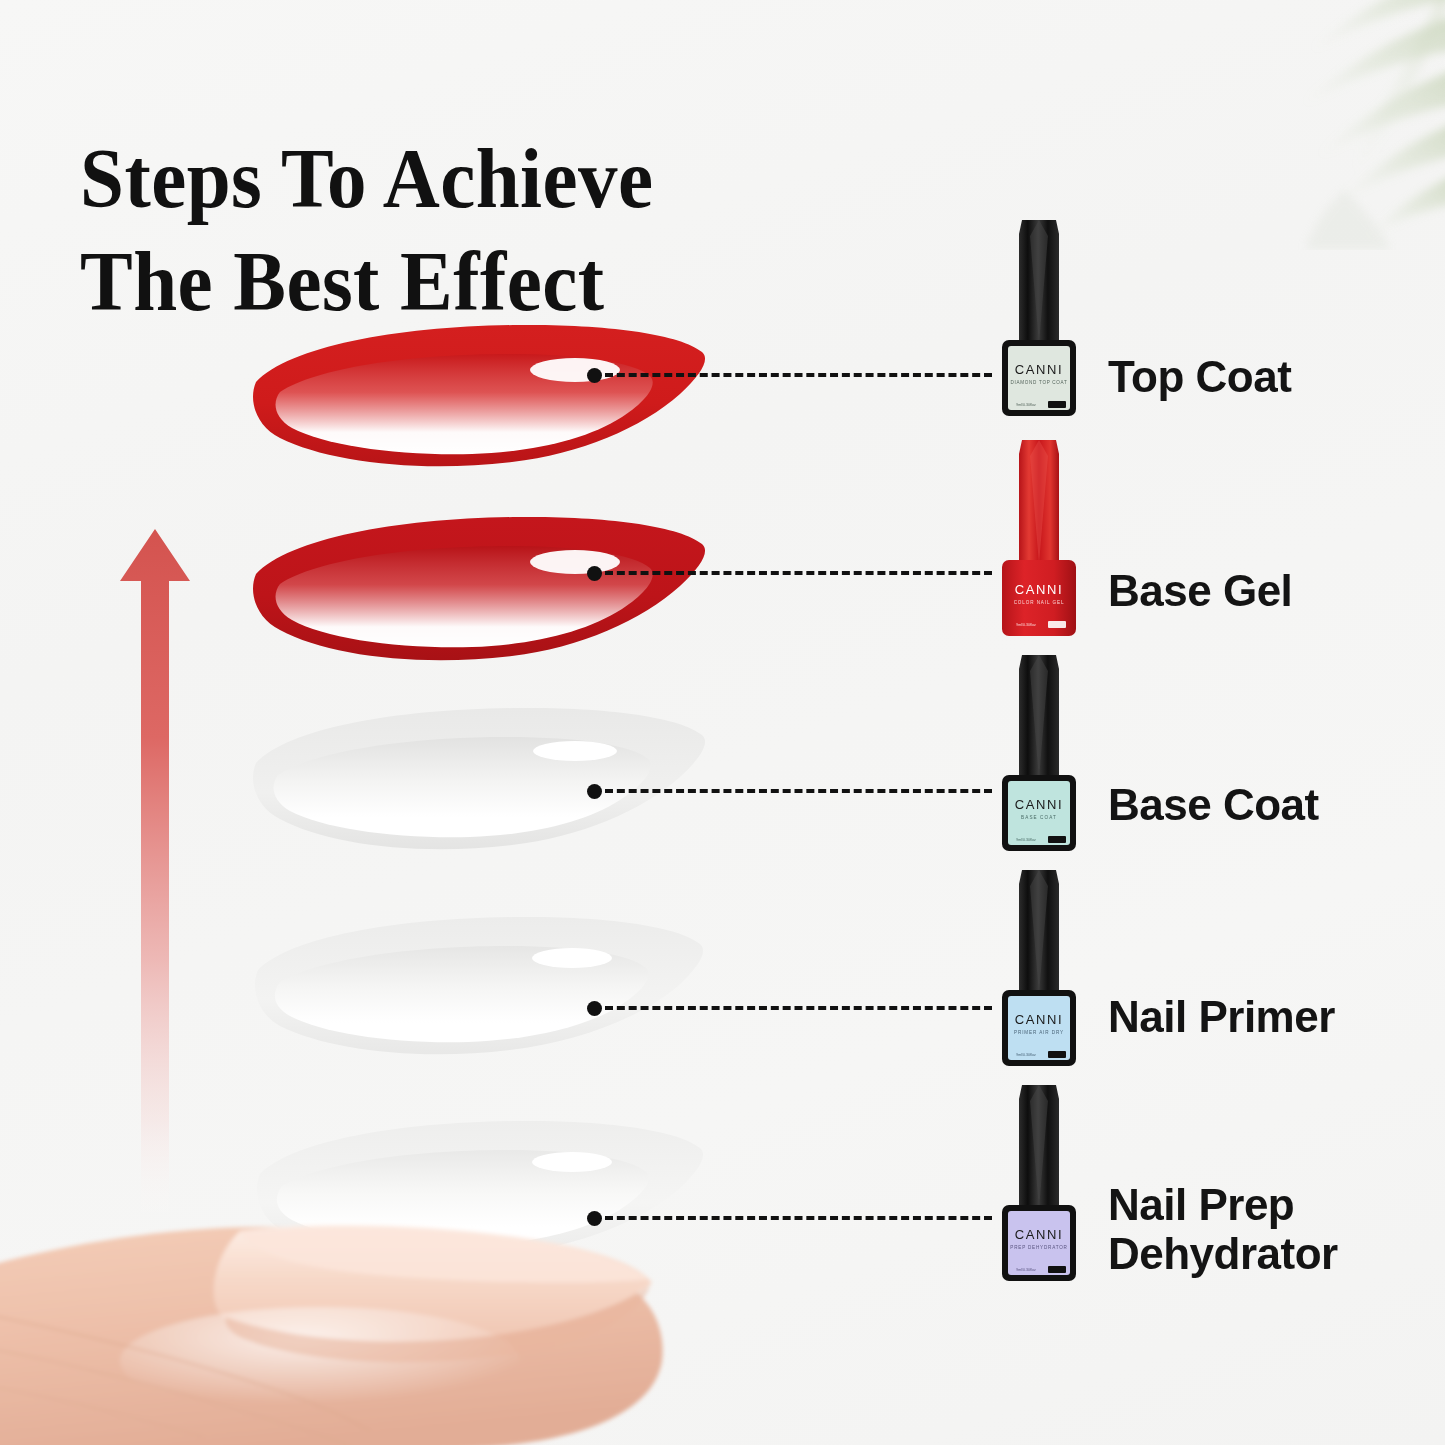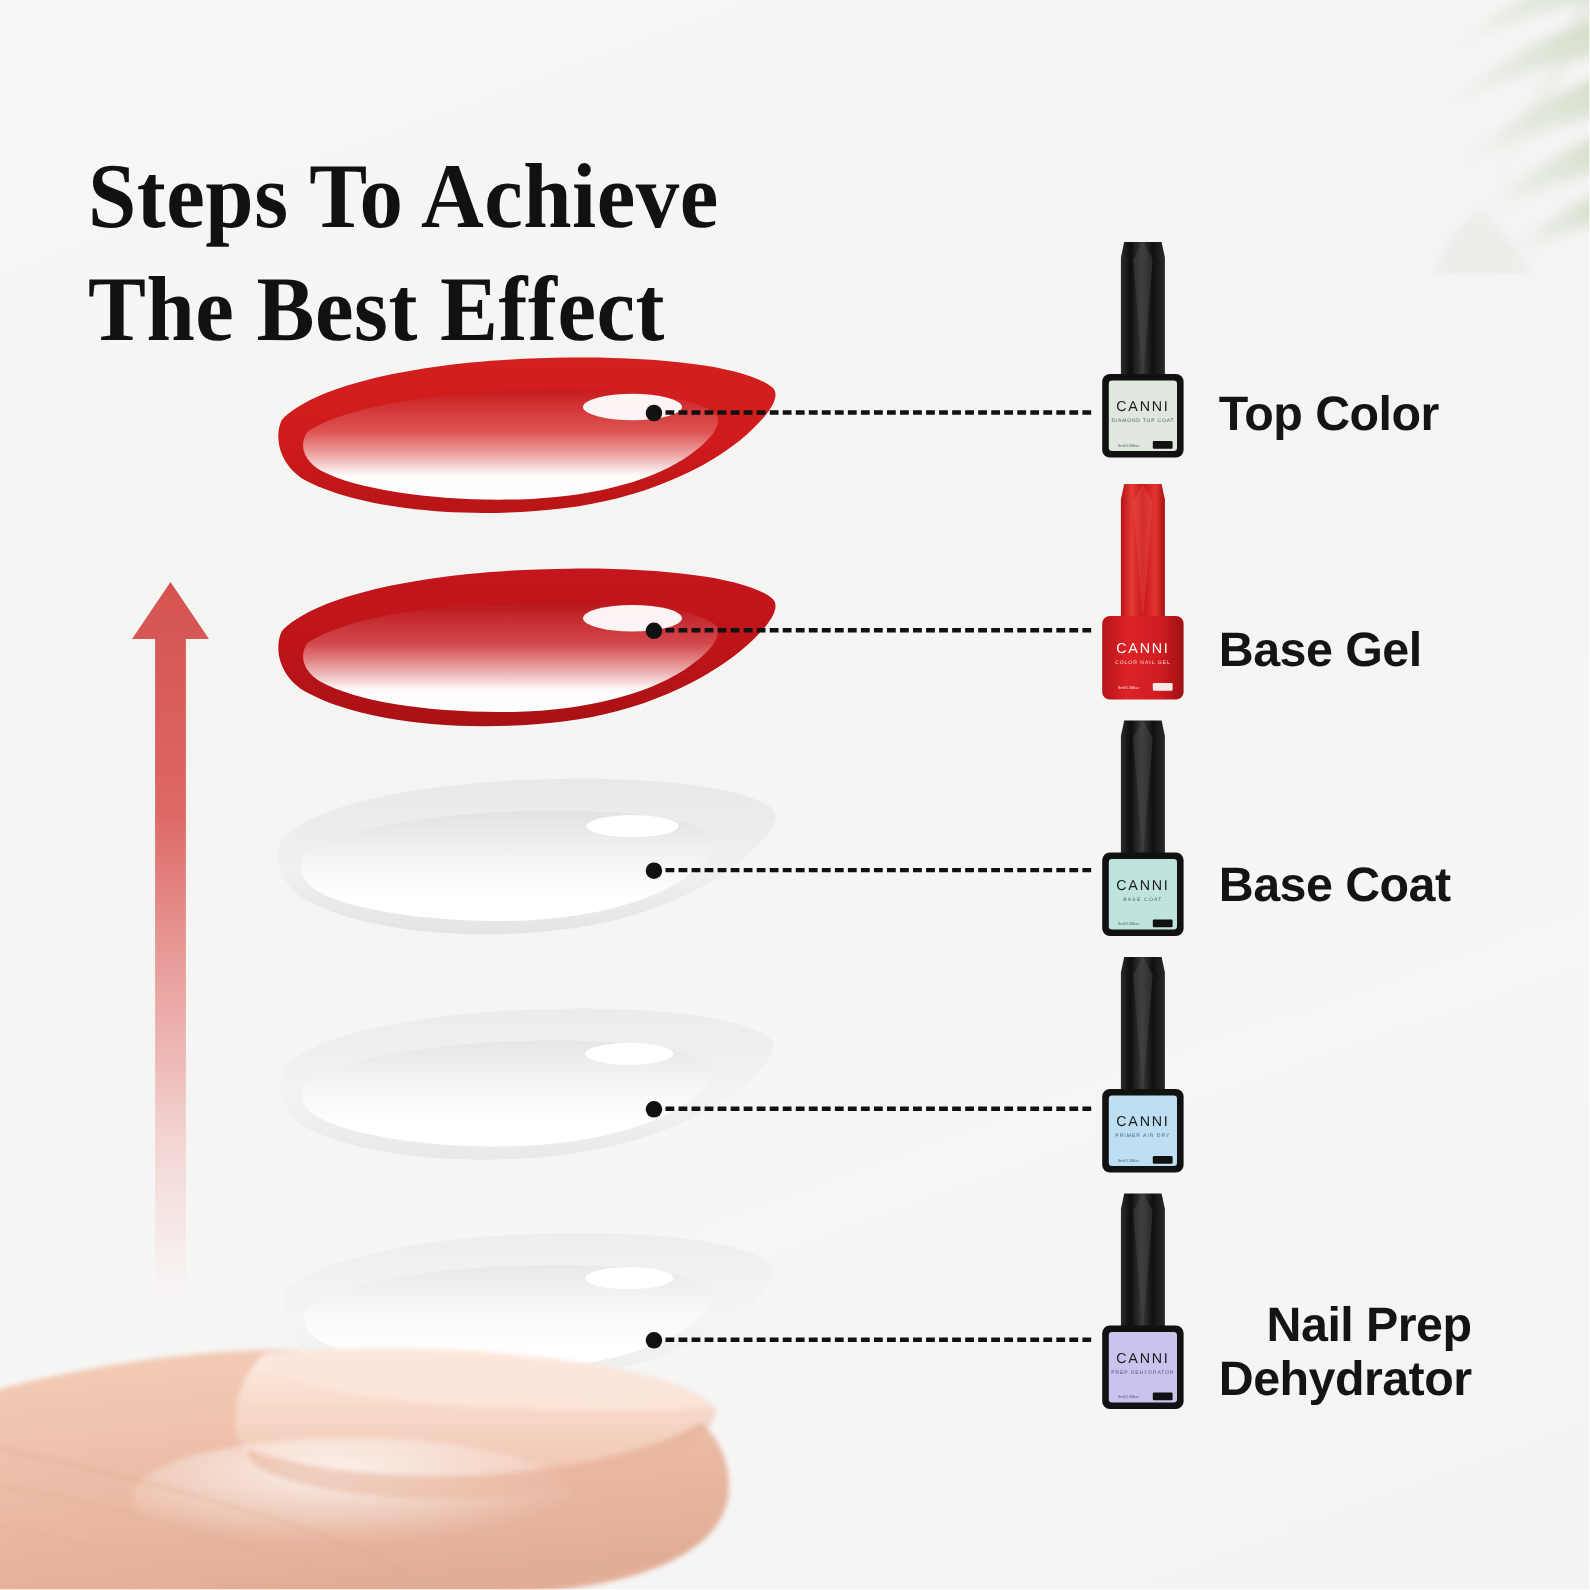--- a/index.html
+++ b/index.html
@@ -364,24 +364,25 @@
       <path d="M53 2 L62 18 L53 126 L44 18 Z" fill="#4a4a4a" opacity="0.45"></path>
       <rect x="16" y="122" width="74" height="76" rx="7" fill="#111111"></rect>
       <rect x="22" y="128" width="62" height="64" rx="3" fill="#c9c3ee"></rect>
       <text x="53" y="156" text-anchor="middle" font-family="Liberation Sans, sans-serif" font-size="13" letter-spacing="1.6" fill="#1a1a1a">CANNI</text>
       <text x="53" y="166" text-anchor="middle" font-family="Liberation Sans, sans-serif" font-size="4.6" letter-spacing="0.8" fill="#5a5580">PREP DEHYDRATOR</text>
       <text x="40" y="188" text-anchor="middle" font-family="Liberation Sans, sans-serif" font-size="3.6" fill="#5a5580">9ml/0.30floz</text>
       <rect x="62" y="183" width="18" height="7" rx="1" fill="#111111"></rect>
     </svg>
   </div>
 
-  <div class="step-label" style="left:1108px; top:352px;">Top Color</div>
+  <div class="step-label" style="left:1108px; top:352px;">Top Coat</div>
   <div class="step-label" style="left:1108px; top:566px;">Base Gel</div>
   <div class="step-label" style="left:1108px; top:780px;">Base Coat</div>
-  <div class="step-label" style="left:1108px; top:1180px;text-align:right;">Nail Prep
+  <div class="step-label" style="left:1108px; top:992px;">Nail Primer</div>
+  <div class="step-label" style="left:1108px; top:1180px;">Nail Prep
 Dehydrator</div>
 
   <svg id="fingertip" viewBox="0 0 730 320">
     <defs>
       <linearGradient id="skinG" x1="0" y1="0" x2="0.3" y2="1">
         <stop offset="0%" stop-color="#f4cdb8"></stop>
         <stop offset="35%" stop-color="#efc3ad"></stop>
         <stop offset="100%" stop-color="#e2ad96"></stop>
       </linearGradient>
       <linearGradient id="nailG" x1="0" y1="0" x2="0" y2="1">

